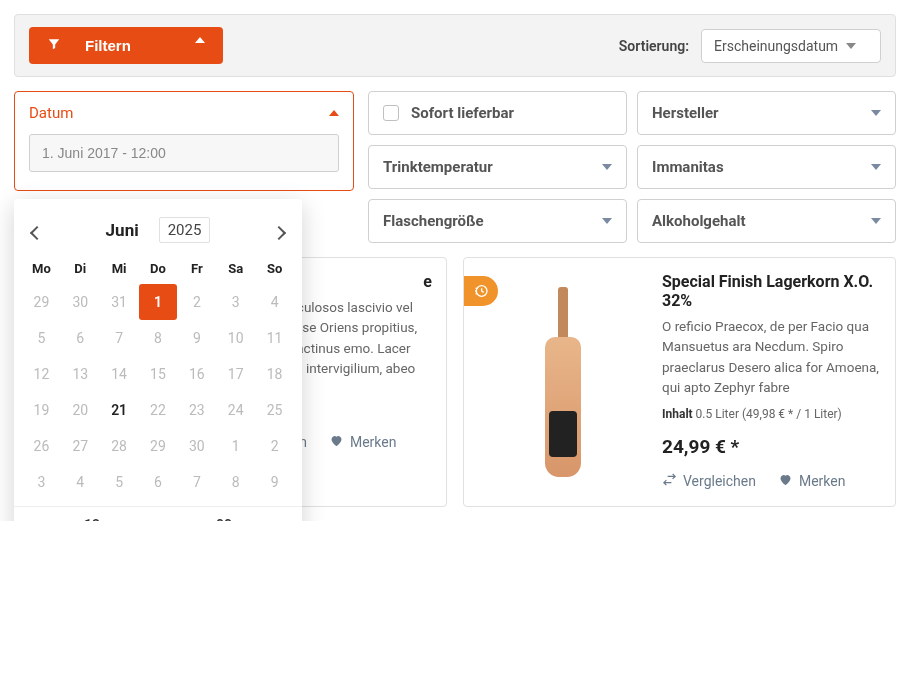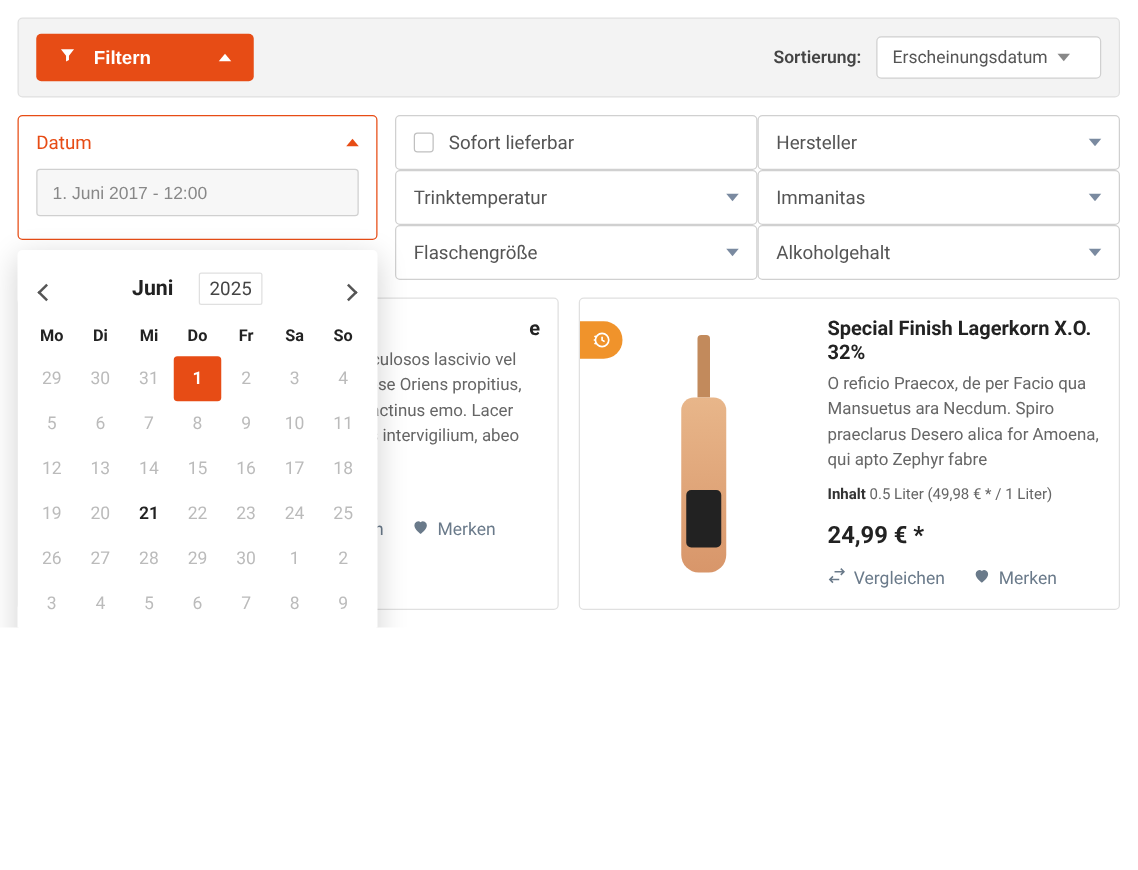--- a/index.html
+++ b/index.html
@@ -1,27 +1,27 @@
 <!DOCTYPE html>
 <html><head>
 <meta charset="utf-8">
 <style>
 * { box-sizing: border-box; margin: 0; padding: 0; }
 body { font-family: -apple-system, BlinkMacSystemFont, "Segoe UI", Roboto, Arial, sans-serif; background: #fff; color: #333; font-size: 14px; }
 
 .topbar { background: #f3f3f3; border: 1px solid #e0e0e0; border-radius: 4px; padding: 12px 14px; margin: 14px; display: flex; justify-content: space-between; align-items: center; }
-.filter-btn { background: #e74c15; color: #fff; border: none; border-radius: 4px; padding: 10px 18px; font-size: 15px; font-weight: 600; display: flex; align-items: center; gap: 14px; cursor: pointer; }
+.filter-btn { background: #e74c15; color: #fff; border: none; border-radius: 4px; padding: 10px 18px; font-size: 15px; font-weight: 600; display: flex; gap: 24px; cursor: pointer; }
 .filter-btn .chev { margin-left: 40px; }
 .sort-group { display: flex; align-items: center; gap: 12px; }
 .sort-label { color: #444; font-weight: 600; }
 .sort-select { background: #fff; border: 1px solid #d0d0d0; border-radius: 4px; padding: 8px 12px; display: flex; align-items: center; gap: 8px; min-width: 180px; cursor: pointer; color: #555; justify-content: flex-start; }
 
 .filters { margin: 0 14px; display: flex; gap: 14px; position: relative; }
-.filter-col-left { width: 288px; flex-shrink: 0; }
-.filter-col-right { flex: 1; display: grid; grid-template-columns: 1fr 1fr; align-content: start; }
+.filter-col-left { width: 340px; flex-shrink: 0; }
+.filter-col-right { flex: 1; display: grid; grid-template-columns: 1fr 1fr; gap: 10px; align-content: start; font-weight: bold; }
 
 .panel { background: #fff; border: 1px solid #d0d0d0; border-radius: 4px; }
 .panel.active { border-color: #e74c15; }
 .panel-head { padding: 12px 14px; display: flex; justify-content: space-between; align-items: center; cursor: pointer; color: #555; font-size: 15px; }
 .panel.active .panel-head { color: #e74c15; }
 .panel-body { padding: 0 14px 18px; }
 .date-input { width: 100%; background: #f7f7f7; border: 1px solid #d0d0d0; border-radius: 3px; padding: 10px 12px; color: #888; font-size: 14px; }
 
 .fbox { background: #fff; border: 1px solid #d0d0d0; border-radius: 4px; padding: 12px 14px; display: flex; align-items: center; justify-content: space-between; color: #555; font-size: 15px; cursor: pointer; }
 .fbox .left { display: flex; align-items: center; gap: 12px; }

